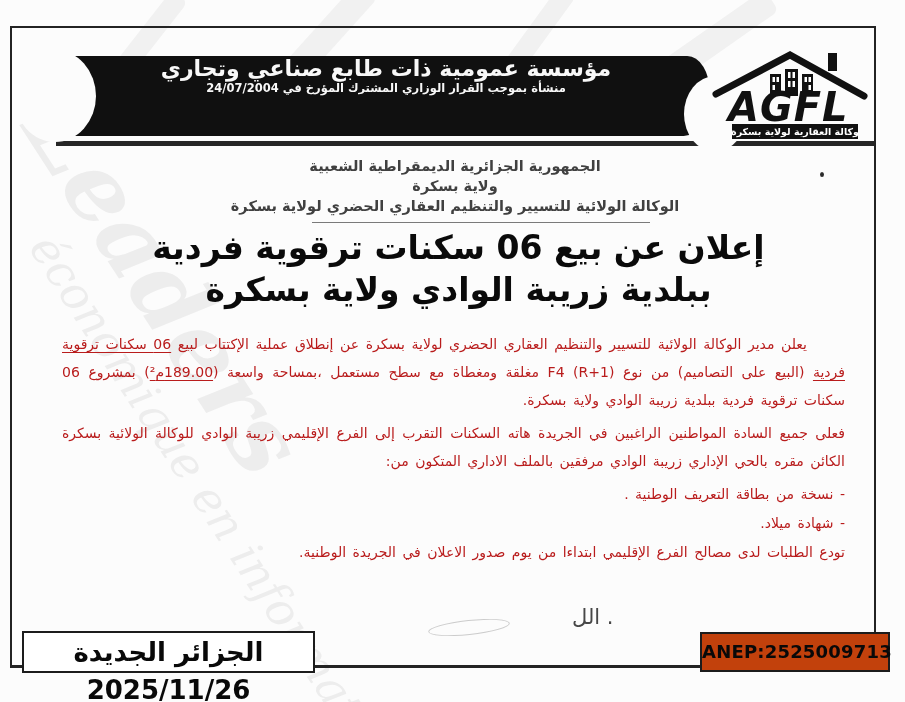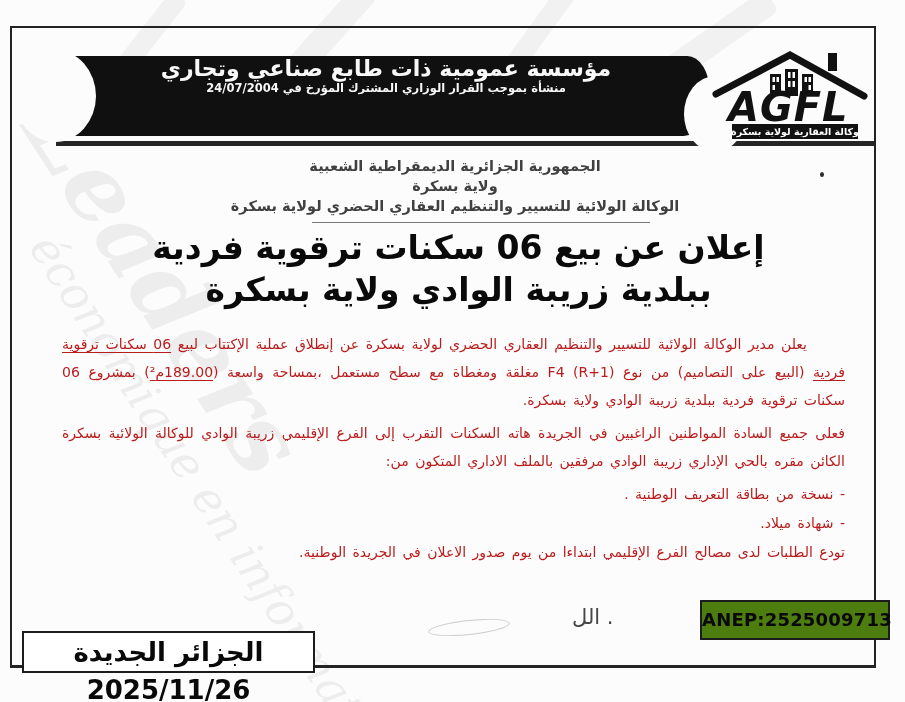--- a/index.html
+++ b/index.html
@@ -94,22 +94,22 @@
   }
   .scribble-text { position:absolute; left:572px; top:605px; font-size:21px; color:#474747; direction:rtl; }
 
   
   .journal-box {
     position:absolute; left:22px; top:631px; width:293px; height:42px; z-index:3;
     background:#ffffff; border:2px solid #1c1c1c; direction:rtl;
     font-weight:bold; font-size:26px; line-height:38px; text-align:center; color:#090909;
   }
   .anep-box {
-    position:absolute; left:700px; top:600px; width:190px; height:40px; z-index:3;
-    background:#4d7c0f; border:2px solid #1c1c1c;
+    position:absolute; left:700px; top:632px; width:190px; height:40px; z-index:3;
+    background:#c2410c; border:2px solid #1c1c1c;
     font-weight:bold; font-size:18px; line-height:36px; text-align:center; color:#090909;
     letter-spacing:0.2px;
   }
 </style>
 </head>
 <body>
 
 <div class="page">
 
   <div class="wm wm-word1">Leaders</div>

